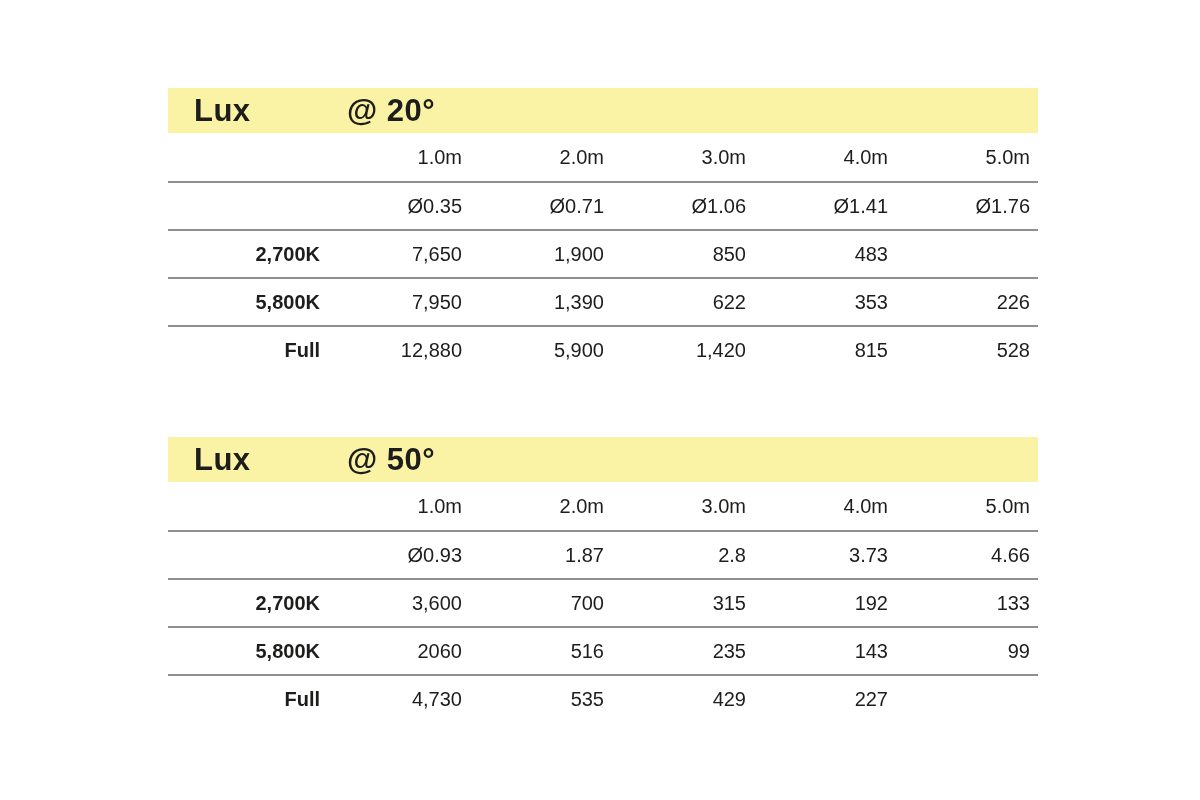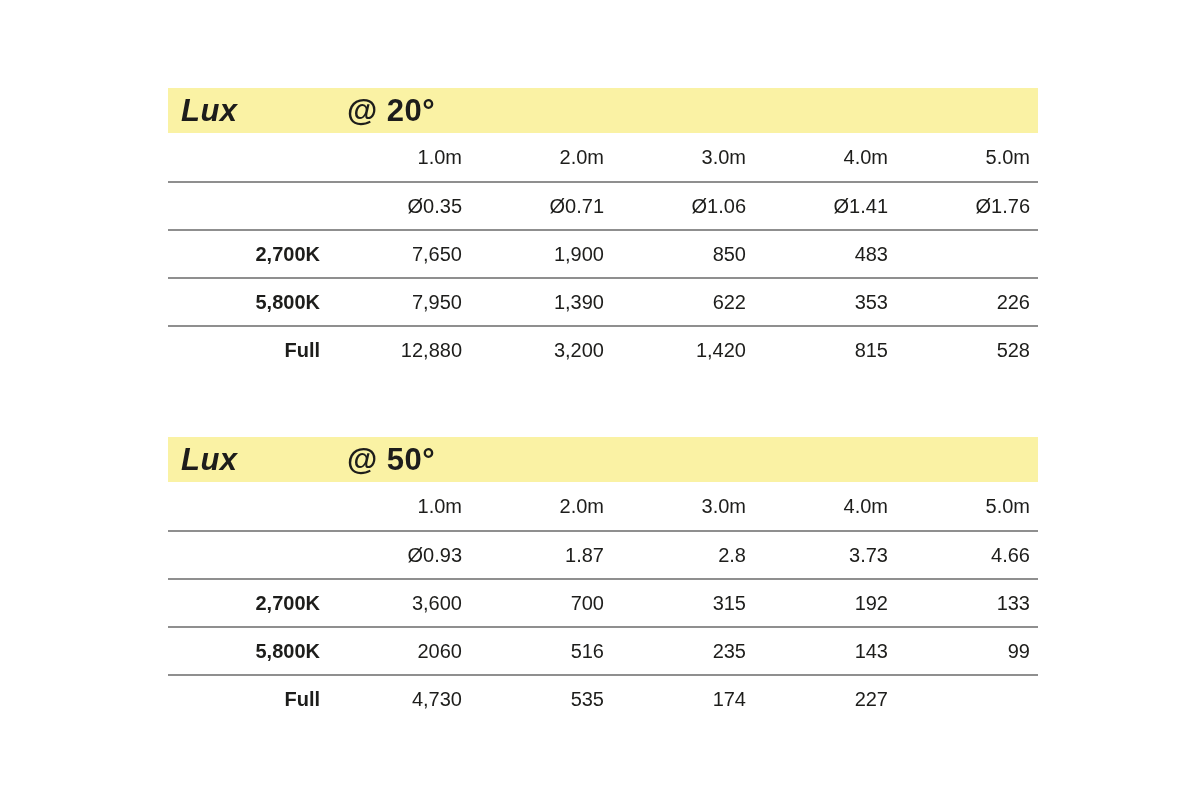--- a/index.html
+++ b/index.html
@@ -13,21 +13,21 @@
   body{font-family:"Liberation Sans", sans-serif;color:var(--text);}
   .sheet{position:relative;width:1200px;height:800px;background:var(--bg);}
   .lux-table{position:absolute;left:168px;width:870px;}
   .lux-table.t20{top:88px;}
   .lux-table.t50{top:437px;}
   .band{
     height:45px;background:var(--highlight);
     display:flex;align-items:center;
     font-weight:bold;font-size:31px;letter-spacing:0.5px;
   }
-  .band .lux-label{padding-left:13px;width:179px;font-style:italic;}
+  .band .lux-label{padding-left:26px;width:179px;}
   .band .angle-label{}
   .grid-row{
     display:flex;align-items:center;height:48px;font-size:20px;
   }
   .grid-row.ruled{border-top:2px solid var(--line);}
   .cell{text-align:right;padding-right:8px;}
   .label-col{width:160px;font-weight:bold;}
   .data-col{width:142px;}
 </style>
 </head>
@@ -72,21 +72,21 @@
       <span class="cell data-col">7,950</span>
       <span class="cell data-col">1,390</span>
       <span class="cell data-col">622</span>
       <span class="cell data-col">353</span>
       <span class="cell data-col">226</span>
     </div>
 
     <div class="grid-row ruled">
       <span class="cell label-col">Full</span>
       <span class="cell data-col">12,880</span>
-      <span class="cell data-col">3,200</span>
+      <span class="cell data-col">5,900</span>
       <span class="cell data-col">1,420</span>
       <span class="cell data-col">815</span>
       <span class="cell data-col">528</span>
     </div>
   </section>
 
   <section class="lux-table t50">
     <div class="band">
       <span class="lux-label">Lux</span>
       <span class="angle-label">@ 50°</span>
@@ -125,18 +125,18 @@
       <span class="cell data-col">516</span>
       <span class="cell data-col">235</span>
       <span class="cell data-col">143</span>
       <span class="cell data-col">99</span>
     </div>
 
     <div class="grid-row ruled">
       <span class="cell label-col">Full</span>
       <span class="cell data-col">4,730</span>
       <span class="cell data-col">535</span>
-      <span class="cell data-col">174</span>
+      <span class="cell data-col">429</span>
       <span class="cell data-col">227</span>
     </div>
   </section>
 
 </div>
 
 </body></html>

